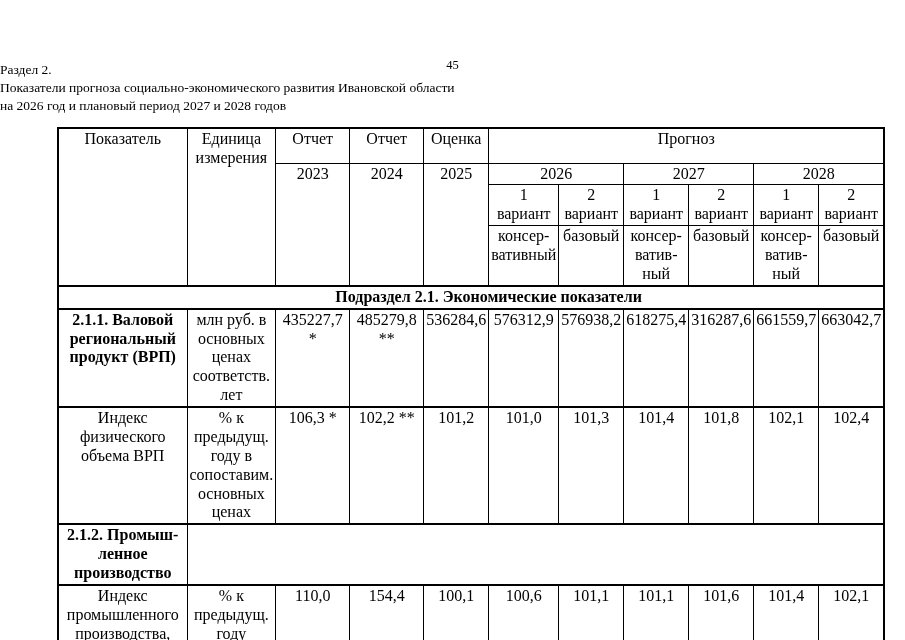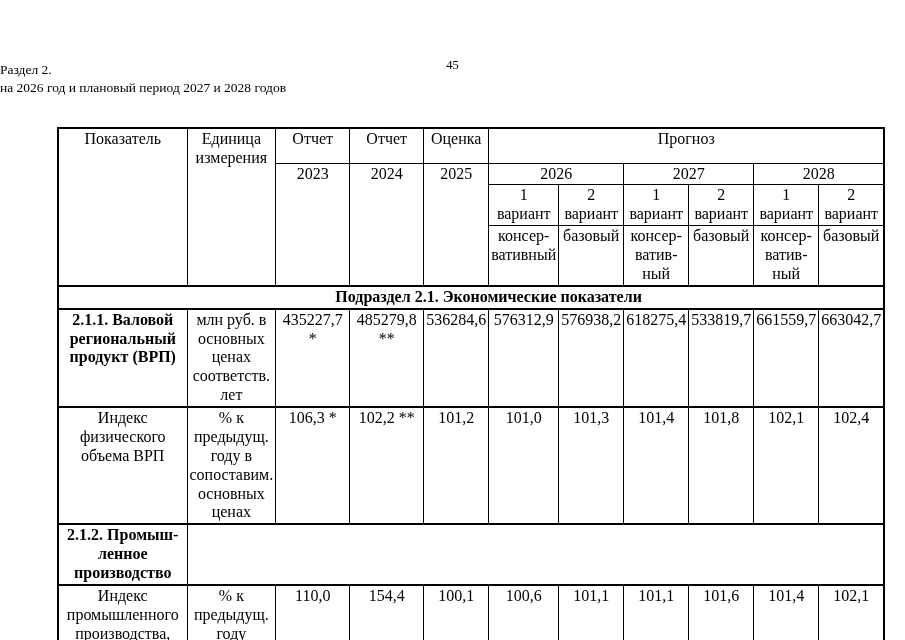--- a/index.html
+++ b/index.html
@@ -42,20 +42,21 @@
   }
   tr.body-row td { border-top-width: 2px; }
 </style>
 </head>
 <body>
 
 <div class="page-number">45</div>
 
 <div class="doc-title">
   <div>Раздел 2.</div>
+  <div>Показатели прогноза социально-экономического развития Ивановской области</div>
   <div>на 2026 год и плановый период 2027 и 2028 годов</div>
 </div>
 
 <table class="forecast-table">
   <colgroup>
     <col style="width:129px">
       <col style="width:83px">
     <col style="width:74px">
       <col style="width:74px">
       <col style="width:65px">
@@ -127,21 +128,21 @@
 основных
 ценах
 соответств.
 лет</td>
     <td>435227,7 *</td>
     <td>485279,8 **</td>
     <td>536284,6</td>
     <td>576312,9</td>
     <td>576938,2</td>
     <td>618275,4</td>
-    <td>533819,7</td>
+    <td>316287,6</td>
     <td>661559,7</td>
     <td>663042,7</td>
   </tr>
 
   <tr class="body-row" style="height:68px">
     <td class="ind">Индекс физического
 объема ВРП</td>
     <td>% к
 предыдущ.
 году в

